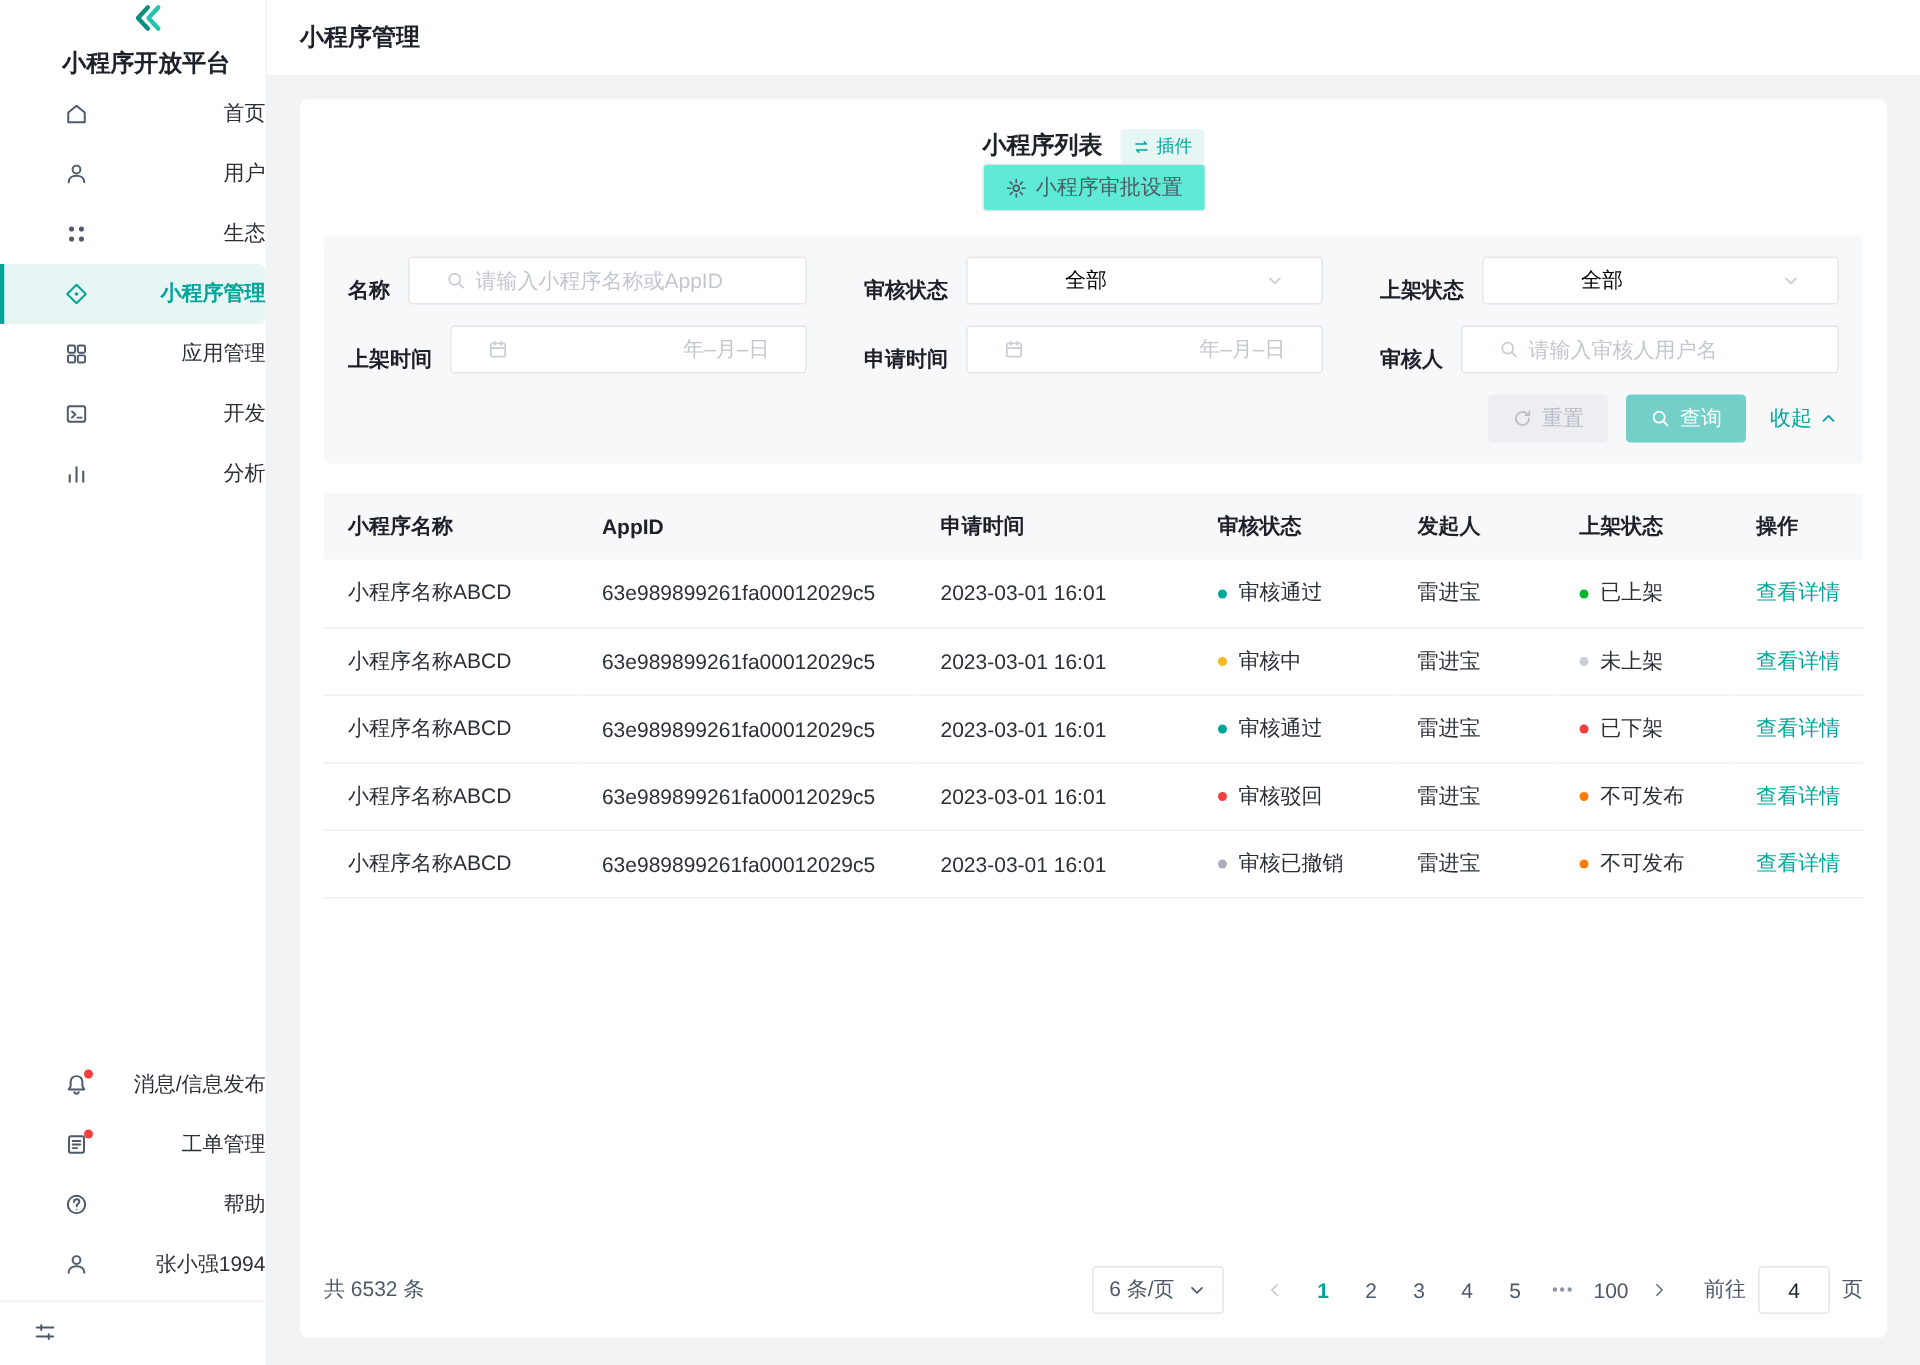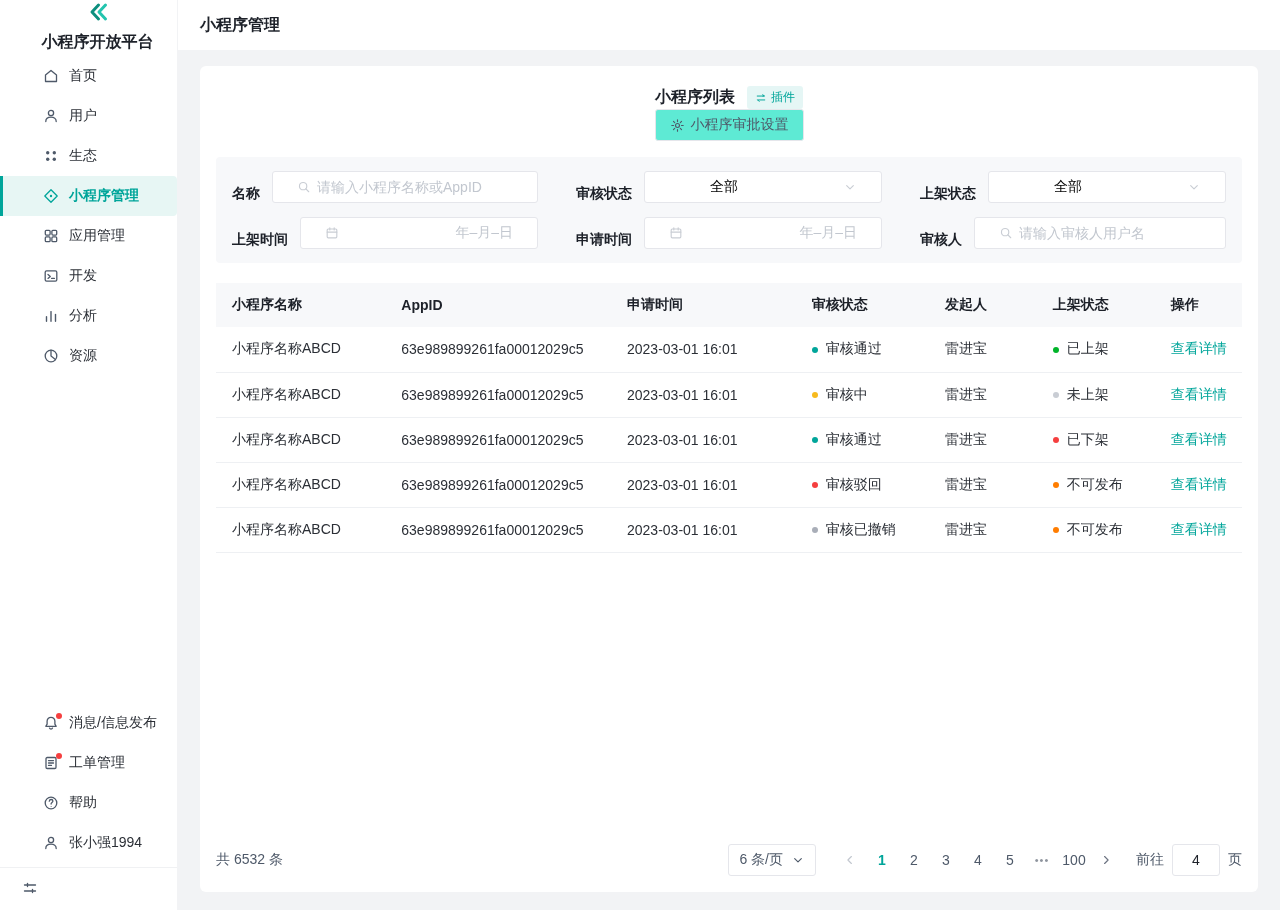--- a/index.html
+++ b/index.html
@@ -13,21 +13,21 @@
   
   .sidebar {
     position:fixed; left:0; top:0; bottom:0; width:178px; background:#fff;
     border-right:1px solid #f2f3f5; display:flex; flex-direction:column; z-index:5;
   }
   .brand { height:50px; display:flex; align-items:center; gap:8px; padding-left:18px;flex-direction:column; }
   .brand-name { font-size:16px; font-weight:bold; color:#1d2129; white-space:nowrap; }
   .menu { padding-top:6px; }
   .menu-item {
     height:40px; display:flex; align-items:center; gap:10px; padding-left:40px;
-    color:#2b2f36; cursor:pointer; position:relative; border-left:3px solid transparent;
+    color:#2b2f36; cursor:pointer; position:relative; border-left:3px solid transparent;justify-content:space-between;
   }
   .menu-item .ic { color:#4e5969; }
   .menu-item.active {
     background:#e7f6f4; color:#00a59a; font-weight:bold; border-left-color:#00a59a;
     border-radius:0 4px 4px 0;
   }
   .menu-item.active .ic { color:#00a59a; }
   .menu-bottom { margin-top:auto; padding-bottom:4px; }
   .icon-wrap { position:relative; display:inline-flex; }
   .red-dot {
@@ -316,26 +316,20 @@
       <svg class="ic" width="16" height="16">
           <use href="#i-dev"></use>
         </svg>
       <span>开发</span>
     </div>
     <div class="menu-item">
       <svg class="ic" width="16" height="16">
           <use href="#i-chart"></use>
         </svg>
       <span>分析</span>
-    </div>
-    <div class="menu-item">
-      <svg class="ic" width="16" height="16">
-          <use href="#i-globe"></use>
-        </svg>
-      <span>资源</span>
     </div>
   </nav>
 
   <div class="menu-bottom">
     <div class="menu-item">
       <span class="icon-wrap">
         <svg class="ic" width="16" height="16">
             <use href="#i-bell"></use>
           </svg>
         <span class="red-dot"></span>
@@ -446,20 +440,40 @@
         </div>
         <div class="f-item">
           <span class="f-label">审核人</span>
           <div class="control">
             <svg class="ic" width="14" height="14">
                 <use href="#i-search"></use>
               </svg>
             <input type="text" placeholder="请输入审核人用户名" style="">
           </div>
         </div>
+      </div>
+      <div class="f-actions">
+        <button class="btn-reset">
+          <svg class="ic" width="14" height="14">
+              <use href="#i-refresh"></use>
+            </svg>
+          <span>重置</span>
+        </button>
+        <button class="btn-query">
+          <svg class="ic" width="14" height="14">
+              <use href="#i-search"></use>
+            </svg>
+          <span>查询</span>
+        </button>
+        <span class="collapse-link">
+          <span>收起</span>
+          <svg class="ic" width="14" height="14">
+              <use href="#i-chevup"></use>
+            </svg>
+        </span>
       </div>
     </div>
 
     <table>
       <colgroup>
         <col style="width:16.5%">
           <col style="width:22%">
           <col style="width:18%">
         <col style="width:13%">
           <col style="width:10.5%">

